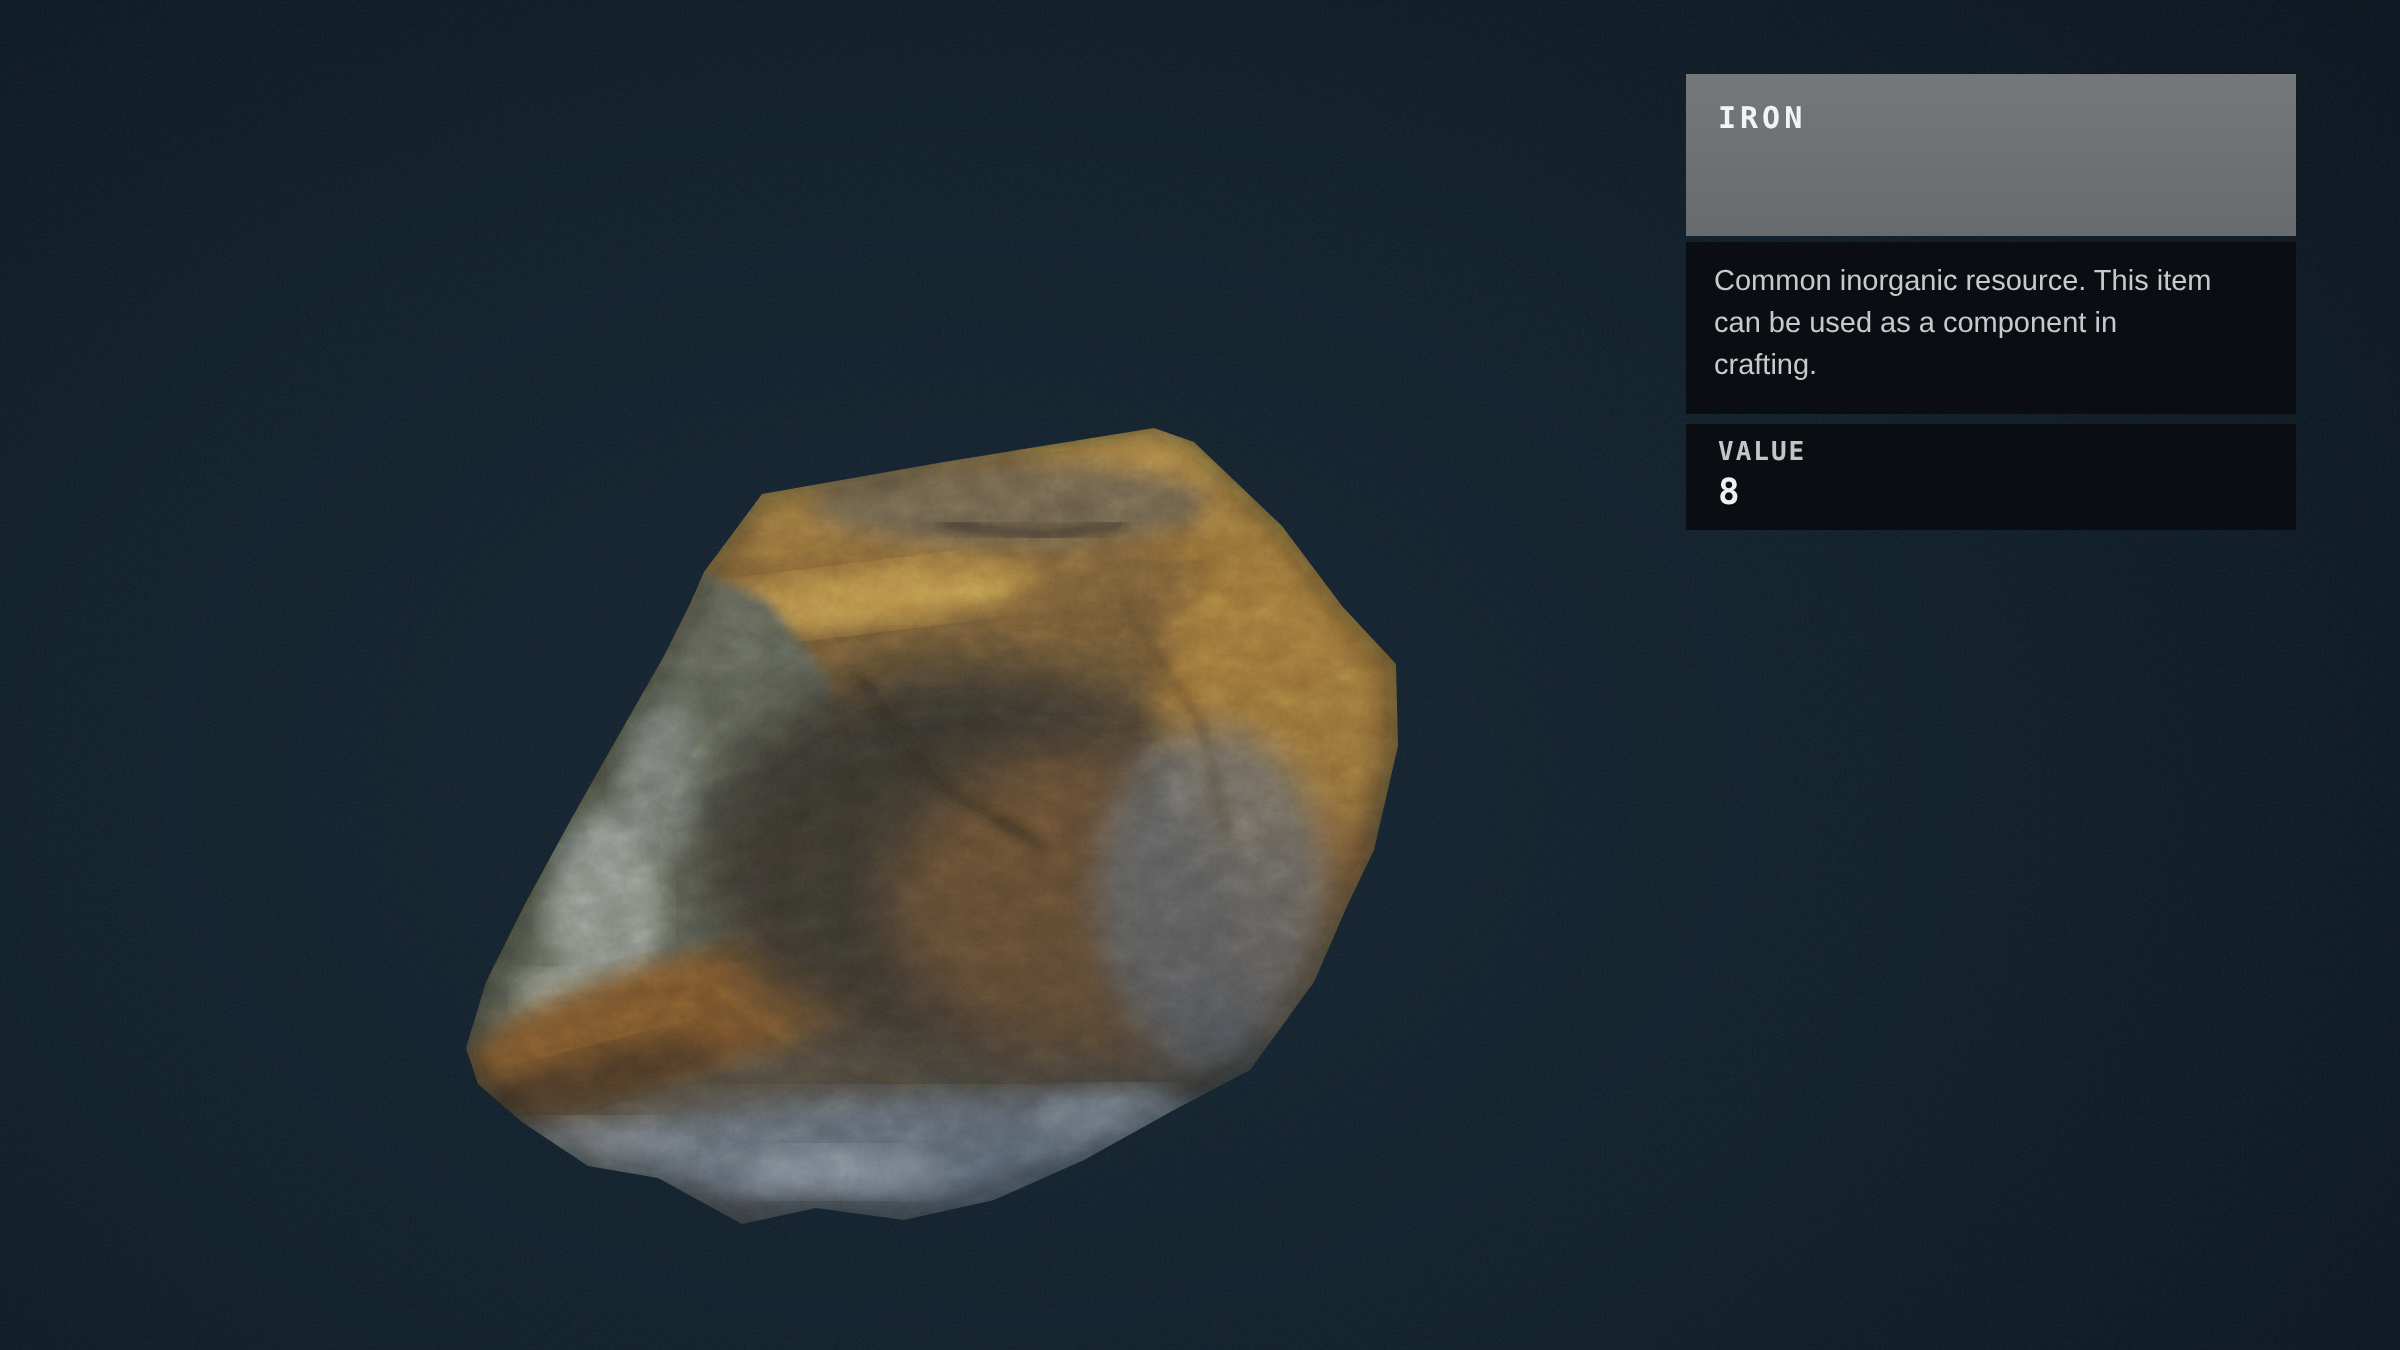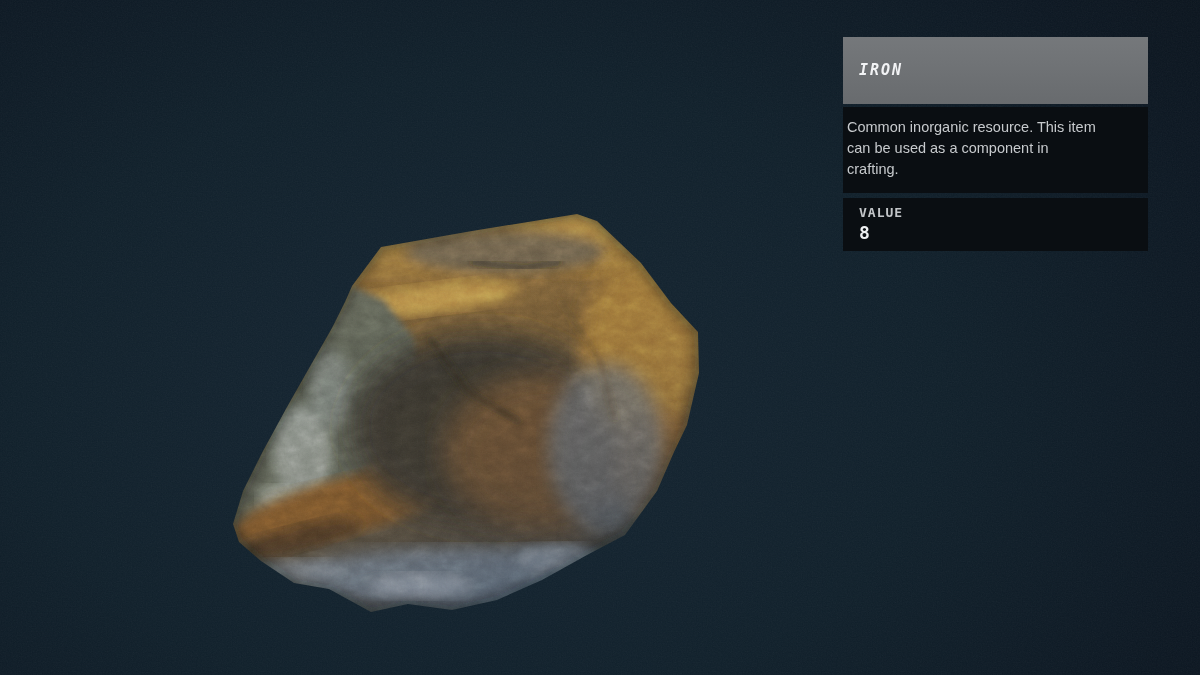--- a/index.html
+++ b/index.html
@@ -10,34 +10,33 @@
     font-family:"Liberation Sans", sans-serif;
   }
   .grain{position:absolute;inset:0;pointer-events:none;}
   .rock-view{position:absolute;inset:0;}
   
   .info-panel{
     position:absolute;left:843px;top:37px;width:305px;
     display:flex;flex-direction:column;
   }
   .panel-header{
-    height:67px;box-sizing:border-box;
+    height:81px;box-sizing:border-box;
     background:linear-gradient(180deg,#75787b 0%, var(--header-bg,#6e7174) 55%, #686b6e 100%);
-    padding:24px 16px 0 16px;
-    font-style:italic;
+    padding:13px 16px 0 16px;
   }
   .panel-title{
     color:var(--title-text,#f2f3f5);
     font-family:"DejaVu Sans Mono", monospace;
     font-size:15px;font-weight:bold;letter-spacing:2px;
   }
   .panel-desc{
     margin-top:3px;height:86px;box-sizing:border-box;
     background:var(--panel-bg,#0a0e12);
-    padding:10px 4px;
+    padding:10px 14px;
     color:var(--desc-text,#c7cacd);
     font-size:14.5px;line-height:21px;
     white-space:pre-line;
   }
   .panel-stats{
     margin-top:5px;height:53px;box-sizing:border-box;
     background:var(--panel-bg,#0a0e12);
     padding:7px 16px;display:flex;
   }
   .stat{display:flex;flex-direction:column;}

